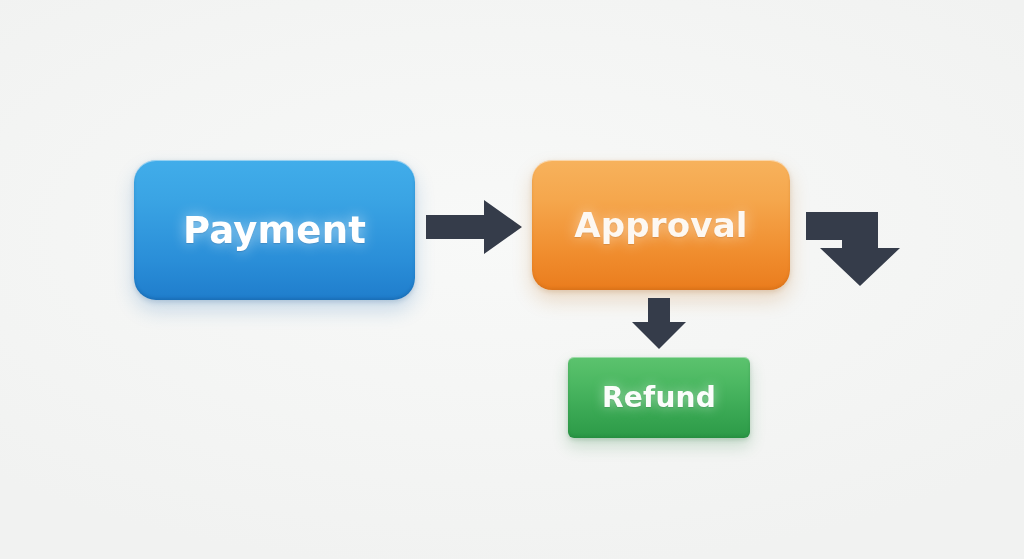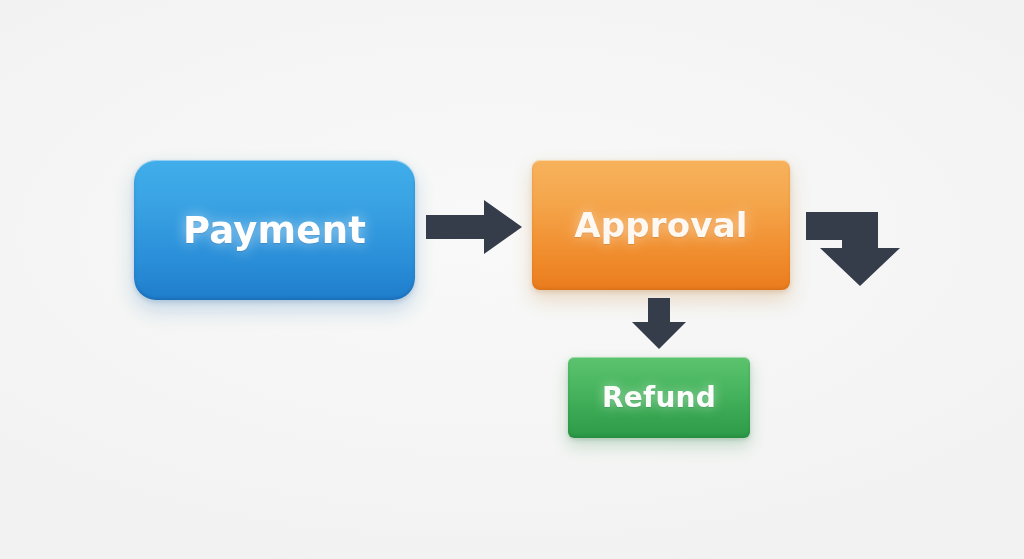--- a/index.html
+++ b/index.html
@@ -58,21 +58,21 @@
     font-size: 37px;
     text-shadow: 0 0 14px rgba(255, 255, 255, 0.55), 0 1px 1px rgba(12, 70, 125, 0.30);
   }
 
   
   .node-approval {
     left: 532px;
     top: 160px;
     width: 258px;
     height: 130px;
-    border-radius: 8px;
+    border-radius: 20px;
     background: linear-gradient(180deg, #f7b25c 0%, #f5a74d 30%, #f08d2e 72%, #ea7c1d 100%);
     box-shadow:
       0 10px 20px rgba(190, 110, 25, 0.22),
       0 2px 5px rgba(150, 85, 15, 0.18),
       inset 0 1px 0 rgba(255, 255, 255, 0.48),
       inset 0 -2px 3px rgba(160, 80, 10, 0.20);
   }
   .node-approval .node-label {
     color: #fdf8f2;
     font-size: 34px;

